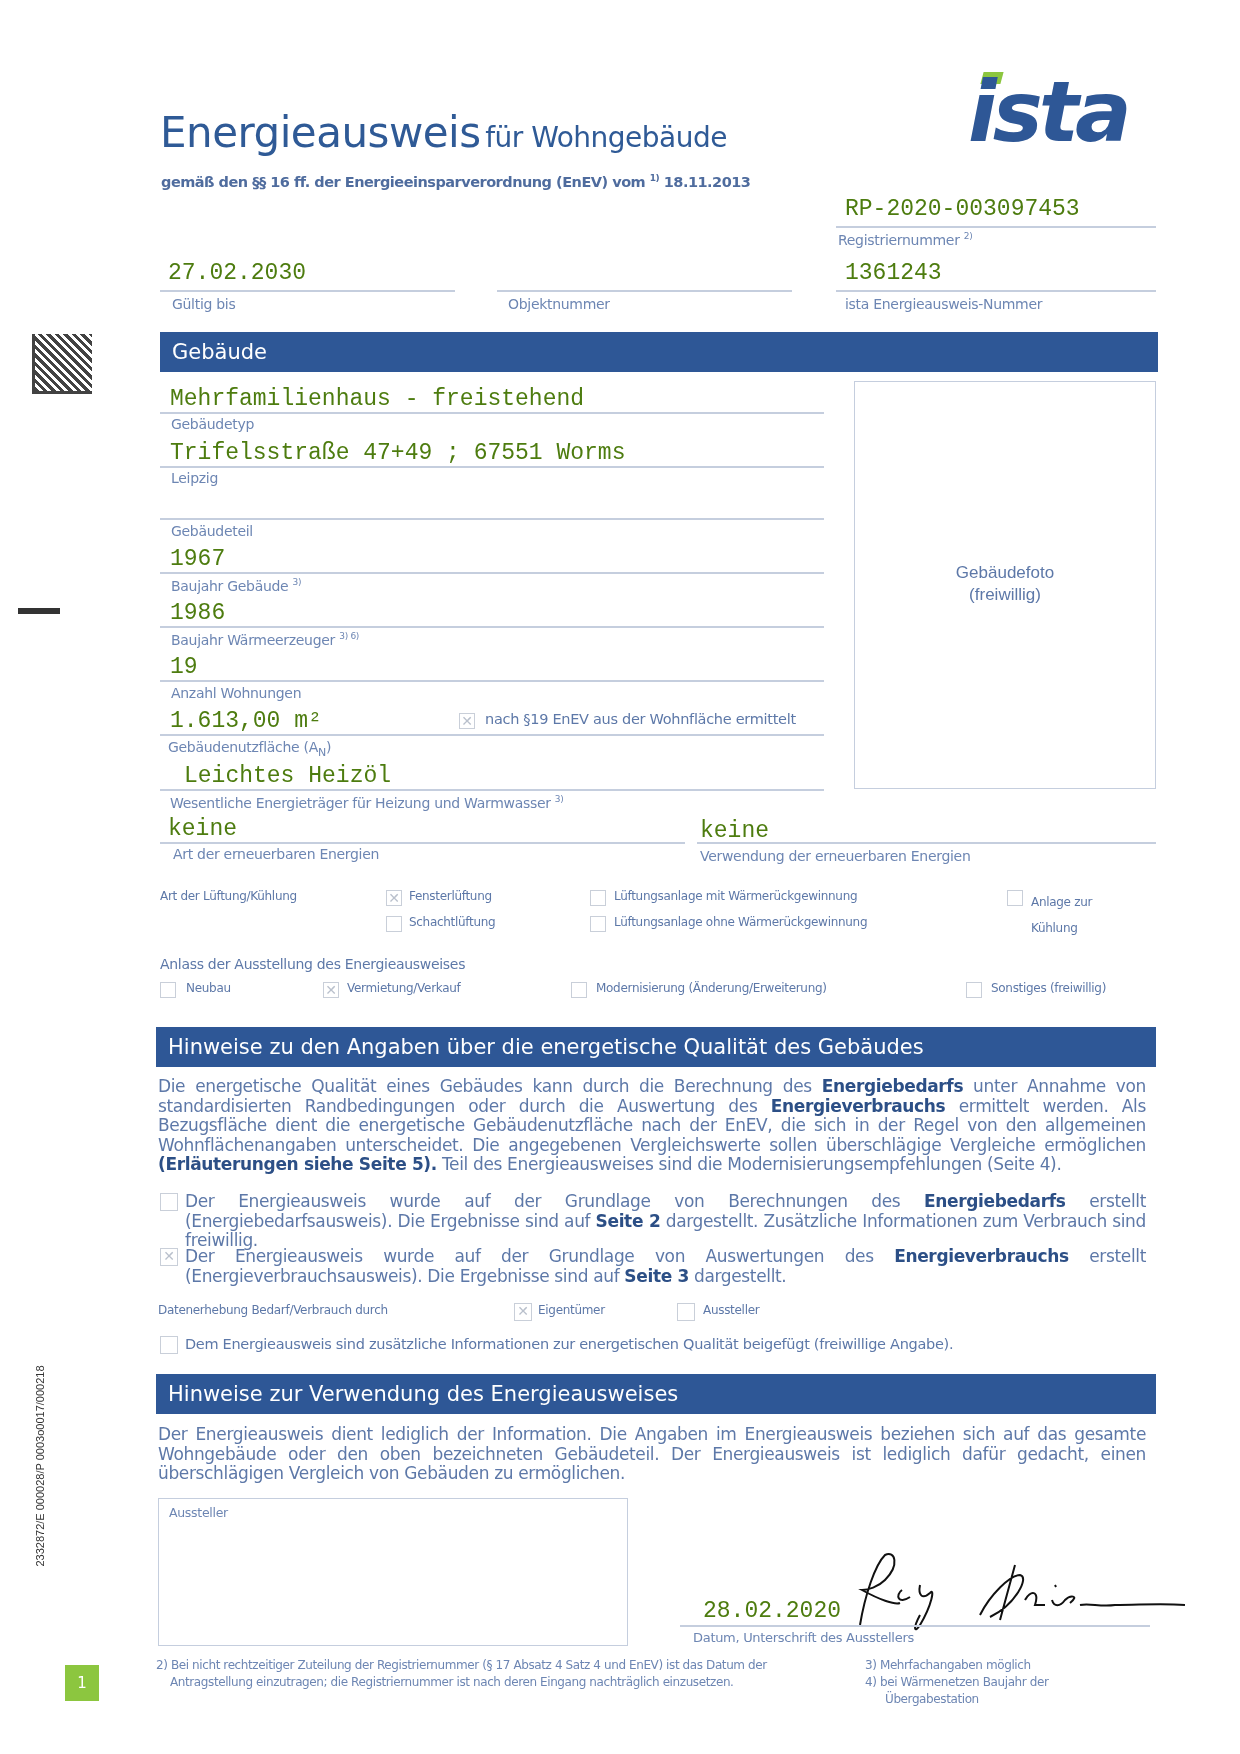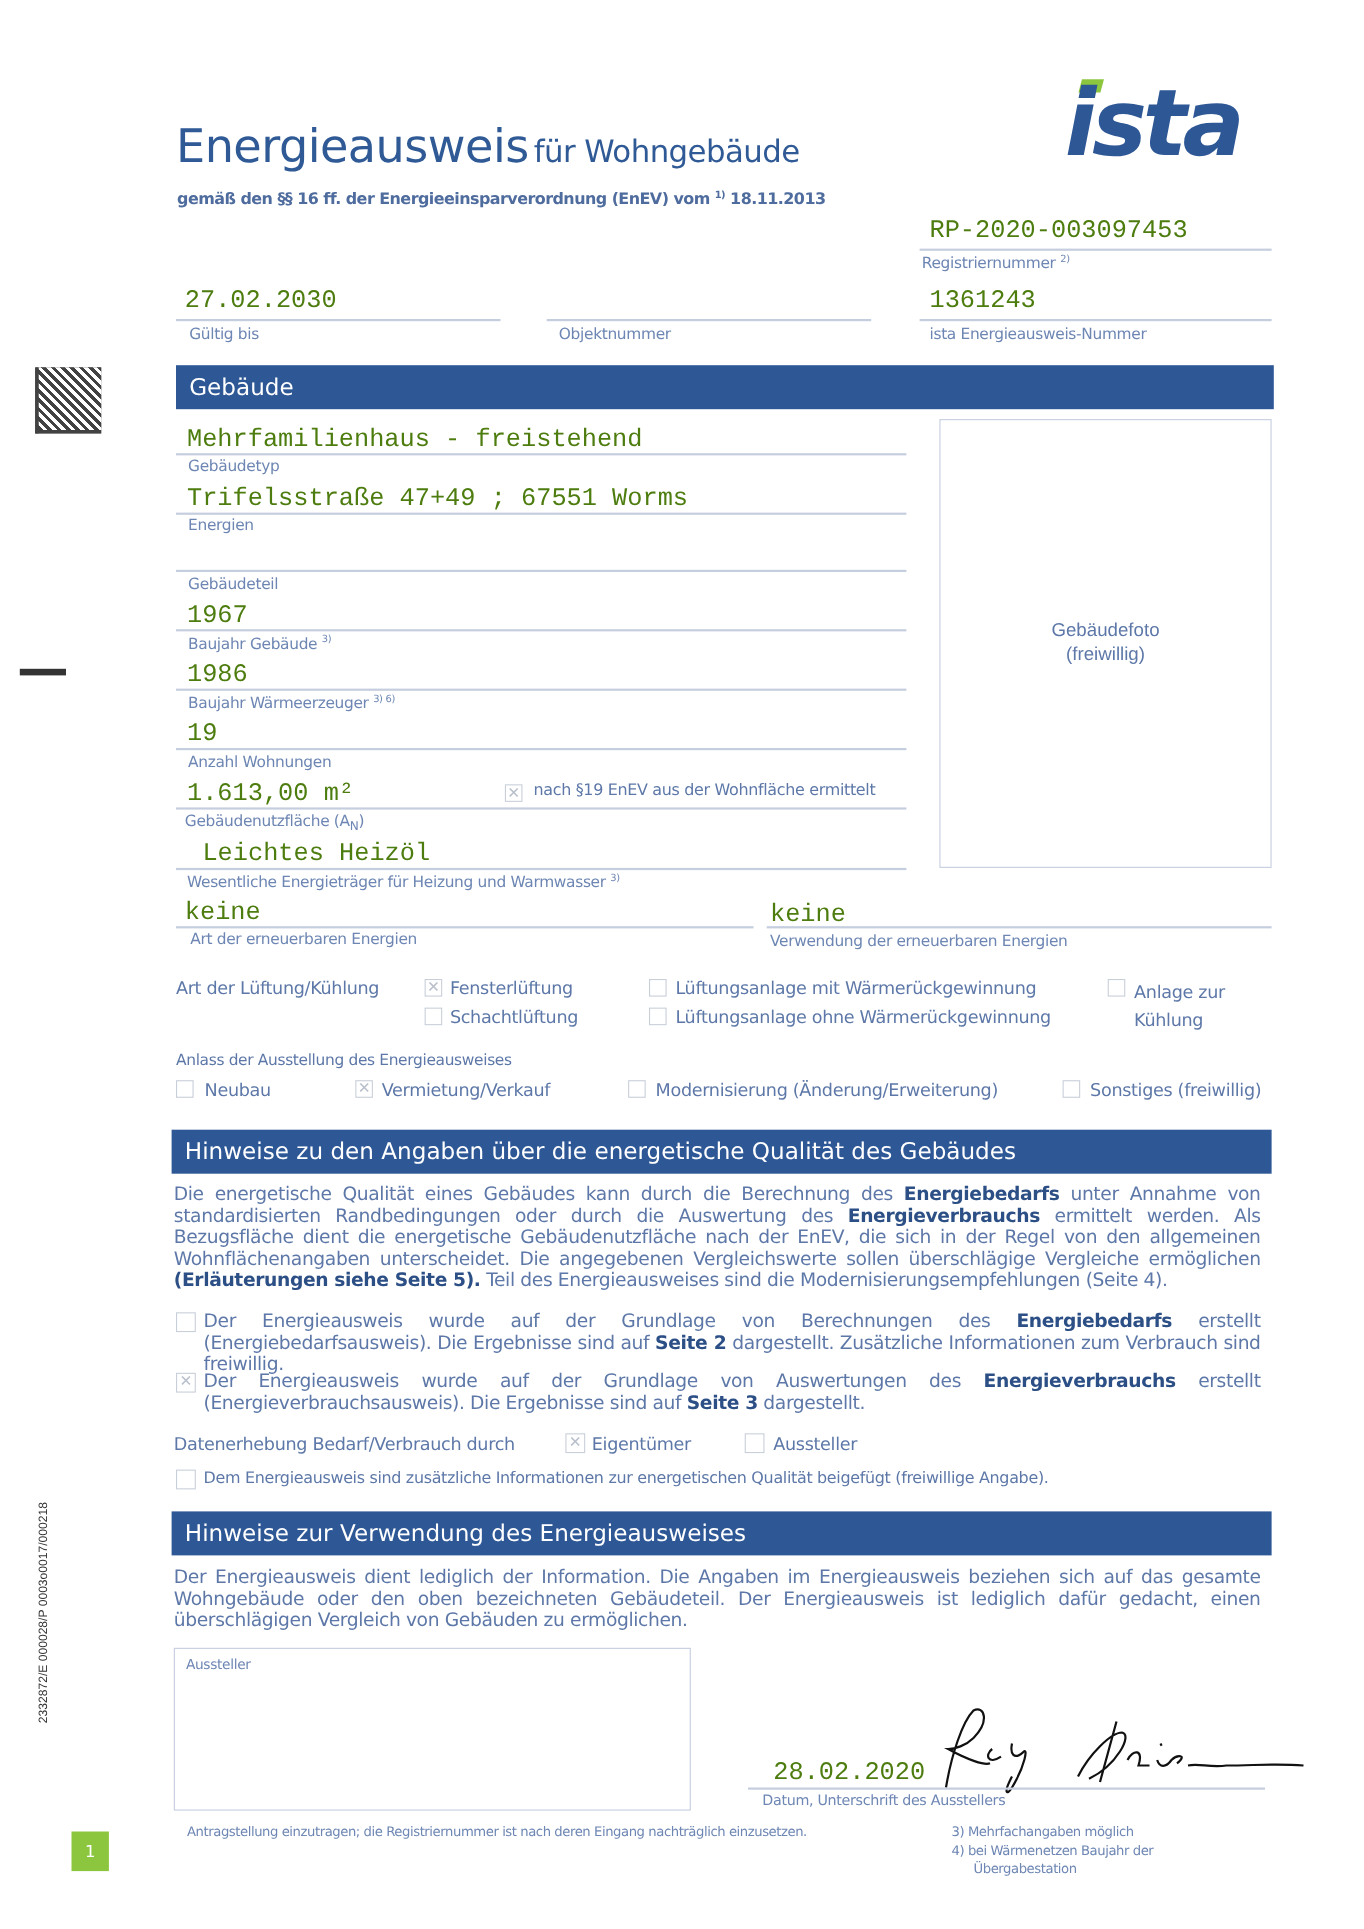--- a/index.html
+++ b/index.html
@@ -3,21 +3,21 @@
 <meta charset="utf-8">
 <style>
   html, body { margin:0; padding:0; background:#fff; }
   body { width:1240px; height:1754px; position:relative; overflow:hidden; font-family:"Liberation Sans", sans-serif; color:#000; }
   .abs { position:absolute; }
   .lbl { position:absolute; font-family:"DejaVu Sans", sans-serif; font-size:14px; color:#6d86b3; letter-spacing:-0.3px; }
   .val { position:absolute; font-family:Liberation Mono, monospace; font-size:23px; color:#4d7c0f; }
   .line { position:absolute; height:2px; background:#c5cede; }
   .bar { position:absolute; background:#2e5796; color:#fff; font-family:"DejaVu Sans", sans-serif; font-size:21px; padding-left:12px; box-sizing:border-box; display:flex; align-items:center; }
   .cb { position:absolute; width:16px; height:16px; border:1px solid #c9cfd9; box-sizing:border-box; font-size:14px; line-height:14px; text-align:center; color:#b9c0cc; font-family:"DejaVu Sans", sans-serif; }
-  .opt { position:absolute; font-family:"DejaVu Sans", sans-serif; font-size:16px; color:#5d78a8; letter-spacing:-0.3px; }
+  .opt { position:absolute; font-family:"DejaVu Sans", sans-serif; font-size:12px; color:#5d78a8; letter-spacing:-0.3px; }
   .para { position:absolute; font-family:"DejaVu Sans", sans-serif; font-size:17px; color:#5d78a8; line-height:19.5px; text-align:justify; letter-spacing:-0.35px; }
   .para b { color:#2c4f86; }
   sup { font-size:9px; }
   .foot { position:absolute; font-family:"DejaVu Sans", sans-serif; font-size:12px; color:#6d86b3; line-height:17px; letter-spacing:-0.4px; }
 </style>
 </head>
 <body>
 
 <div class="abs" style="left:160px;top:108px;white-space:nowrap;">
   <span style="font-family:'DejaVu Sans',sans-serif;font-size:42px;color:#2f5a96;letter-spacing:-0.5px;">Energieausweis</span>
@@ -56,21 +56,21 @@
 <div class="abs" style="left:-90px;top:1460px;width:260px;font-size:11px;color:#333;transform:rotate(-90deg);white-space:nowrap;text-align:center;">2332872/E 000028/P 0003o0017/000218</div>
 
 <div class="bar" style="left:160px;top:332px;width:998px;height:40px;">Gebäude</div>
 
 <div class="val" style="left:170px;top:386px;">Mehrfamilienhaus - freistehend</div>
 <div class="line" style="left:160px;top:412px;width:664px;"></div>
 <div class="lbl" style="left:171px;top:416px;">Gebäudetyp</div>
 
 <div class="val" style="left:170px;top:440px;">Trifelsstraße 47+49 ; 67551 Worms</div>
 <div class="line" style="left:160px;top:466px;width:664px;"></div>
-<div class="lbl" style="left:171px;top:470px;">Energien</div>
+<div class="lbl" style="left:171px;top:470px;">Leipzig</div>
 
 <div class="val" style="left:170px;top:494px;"></div>
 <div class="line" style="left:160px;top:518px;width:664px;"></div>
 <div class="lbl" style="left:171px;top:523px;">Gebäudeteil</div>
 
 <div class="val" style="left:170px;top:546px;">1967</div>
 <div class="line" style="left:160px;top:572px;width:664px;"></div>
 <div class="lbl" style="left:171px;top:577px;"><span>Baujahr Gebäude</span> <sup>3)</sup></div>
 
 <div class="val" style="left:170px;top:600px;">1986</div>
@@ -167,19 +167,20 @@
   <path d="M20 80 C25 50 35 20 45 10 C55 5 60 20 45 35 C38 42 28 45 22 45 C40 55 55 60 60 58 M62 45 C55 50 58 60 70 52 M80 40 C78 50 82 55 90 48 C95 42 92 60 80 80 C75 88 72 85 80 70" fill="none" stroke="#111" stroke-width="2"></path>
   <path d="M140 70 C150 50 170 30 180 30 C190 32 175 60 150 72 M175 20 L160 75 M185 55 C190 45 200 45 195 60 L205 60 M215 40 L216 42 M212 55 C214 62 220 62 225 55 C230 50 240 50 230 58 M240 60 C250 58 260 62 275 60 C300 60 320 58 345 60" fill="none" stroke="#111" stroke-width="2"></path>
 </svg>
 <div class="line" style="left:680px;top:1625px;width:470px;"></div>
 <div class="lbl" style="left:693px;top:1630px;font-size:13px;">Datum, Unterschrift des Ausstellers</div>
 
 <div class="abs" style="left:65px;top:1665px;width:34px;height:36px;background:#8cc63f;color:#fff;font-family:'DejaVu Sans',sans-serif;font-size:15px;display:flex;align-items:center;justify-content:center;">
   <span>1</span>
 </div>
 <div class="foot" style="left:156px;top:1657px;width:680px;">
+  <div>2) Bei nicht rechtzeitiger Zuteilung der Registriernummer (§ 17 Absatz 4 Satz 4 und EnEV) ist das Datum der</div>
   <div style="padding-left:14px;">Antragstellung einzutragen; die Registriernummer ist nach deren Eingang nachträglich einzusetzen.</div>
 </div>
 <div class="foot" style="left:865px;top:1657px;width:260px;">
   <div>3)  Mehrfachangaben möglich</div>
   <div>4)  bei Wärmenetzen Baujahr der</div>
   <div style="padding-left:20px;">Übergabestation</div>
 </div>
 
 </body></html>

